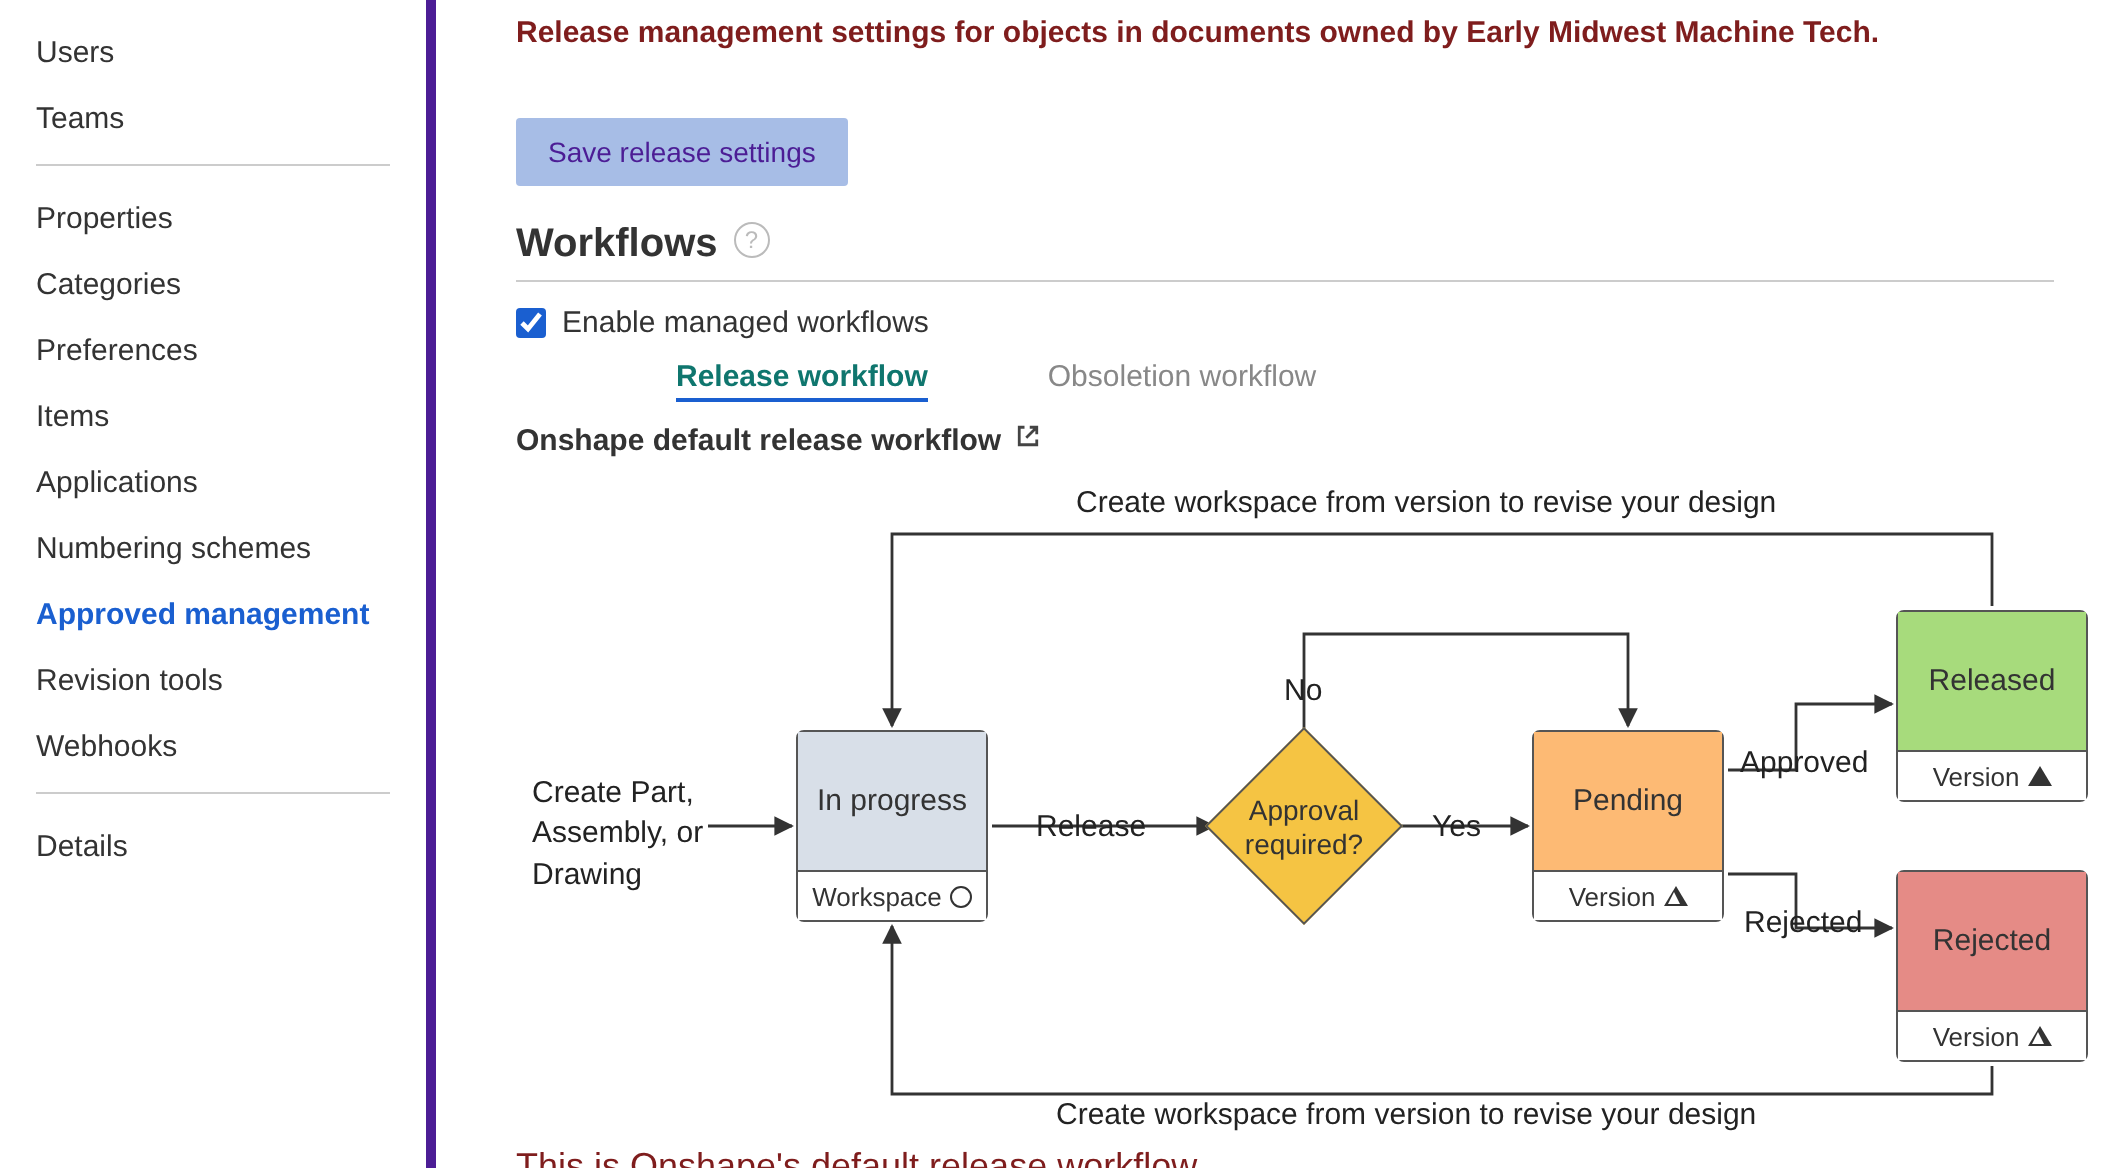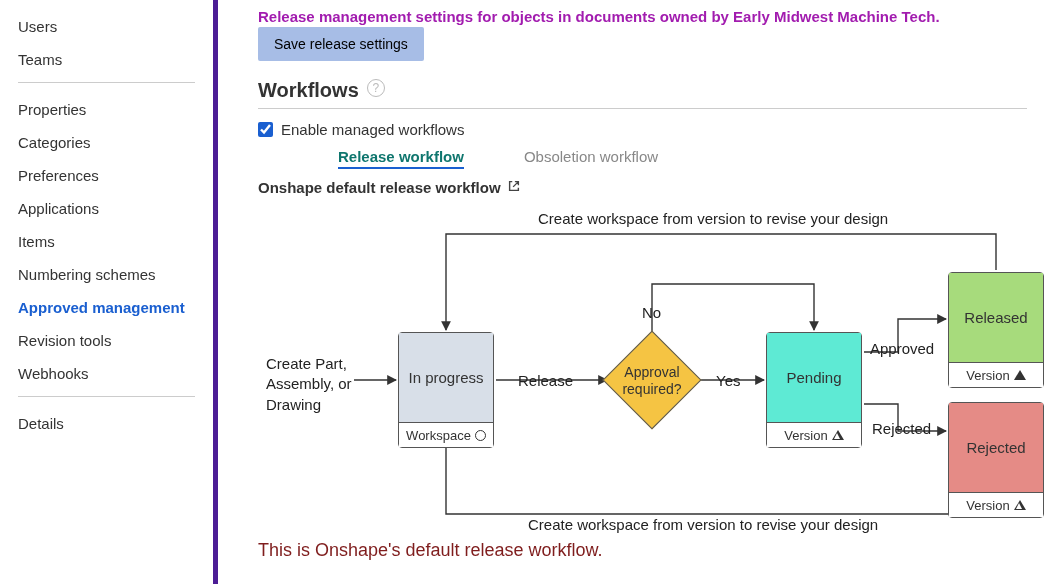--- a/index.html
+++ b/index.html
@@ -4,39 +4,39 @@
 <style>
 * { box-sizing: border-box; margin: 0; padding: 0; }
 body { font-family: -apple-system, BlinkMacSystemFont, "Segoe UI", Arial, sans-serif; font-size: 14px; color: #333; background: #fff; width: 1051px; height: 584px; overflow: hidden; }
 .layout { display: flex; height: 100%; }
 .sidebar { width: 218px; padding: 10px 18px; border-right: 5px solid #4c1d95; }
 .sidebar .group { border-bottom: 1px solid #ccc; padding-bottom: 6px; margin-bottom: 10px; }
 .sidebar .group:last-child { border-bottom: none; }
 .sidebar .item { padding: 8px 0; font-size: 15px; color: #333; cursor: pointer; }
 .sidebar .item.active { color: #1a5fd0; font-weight: 600; }
 .main { flex: 1; padding: 8px 24px 0 40px; overflow: hidden; }
-.heading { font-size: 15px; font-weight: 700; color: #a21caf; margin-bottom: 2px; }
-.save-btn { background: #a7bde6; color: #000000; border: none; padding: 9px 16px; font-size: 14px; border-radius: 2px; cursor: pointer; margin-bottom: 18px; }
+.heading { font-size: 15px; font-weight: 700; color: #7f1d1d; margin-bottom: 34px; }
+.save-btn { background: #a7bde6; color: #4c1d95; border: none; padding: 9px 16px; font-size: 14px; border-radius: 2px; cursor: pointer; margin-bottom: 18px; }
 .section-title { font-size: 20px; font-weight: 600; color: #333; display: flex; gap: 8px; padding-bottom: 6px; border-bottom: 1px solid #ccc; margin-bottom: 12px; }
 .help-icon { display: inline-flex; width: 18px; height: 18px; border: 1.5px solid #bbb; border-radius: 50%; align-items: center; justify-content: center; font-size: 12px; color: #bbb; font-weight: 400; }
 .checkbox-row { display: flex; align-items: center; gap: 8px; font-size: 15px; margin-bottom: 10px; }
 .checkbox-row input { width: 15px; height: 15px; accent-color: #1a5fd0; }
 .tabs { display: flex; gap: 60px; padding-left: 80px; margin-bottom: 10px; }
 .tab { font-size: 15px; color: #888; cursor: pointer; padding-bottom: 2px; }
 .tab.active { color: #0f766e; font-weight: 600; border-bottom: 2px solid #1a5fd0; }
 .subheading { font-size: 15px; font-weight: 600; color: #333; display: flex; align-items: center; gap: 6px; margin-bottom: 8px; }
 .ext-icon svg { width: 14px; height: 14px; }
 .diagram { position: relative; width: 790px; height: 330px; }
 .node-box { position: absolute; border: 1.5px solid #555; border-radius: 4px; text-align: center; background: #fff; }
-.node-body { height: 90px; display: flex; align-items: center; justify-content: center; font-size: 15px; border-bottom: 1px solid #555; padding: 0 6px; }
+.node-body { height: 70px; display: flex; align-items: center; justify-content: center; font-size: 15px; border-bottom: 1px solid #555; padding: 0 6px; }
 .node-foot { height: 24px; display: flex; align-items: center; justify-content: center; gap: 4px; font-size: 13px; background: #fff; }
 .node-inprogress { left: 140px; top: 128px; width: 96px; }
 .node-inprogress .node-body { background: #d8dfe8; }
 .node-pending { left: 508px; top: 128px; width: 96px; }
-.node-pending .node-body { background: #5eead4; }
+.node-pending .node-body { background: #fdba74; }
 .node-released { left: 690px; top: 68px; width: 96px; }
 .node-released .node-body { background: #a7db7c; }
 .node-rejected { left: 690px; top: 198px; width: 96px; }
 .node-rejected .node-body { background: #e58b86; }
 .diamond { position: absolute; left: 346px; top: 128px; width: 96px; height: 96px; }
 .diamond-shape { position: absolute; width: 70px; height: 70px; left: 13px; top: 13px; background: #f5c443; border: 1.5px solid #555; transform: rotate(45deg); }
 .diamond-text { position: absolute; width: 96px; top: 32px; text-align: center; font-size: 14px; line-height: 1.2; }
 .label { position: absolute; font-size: 15px; color: #222; }
 .caption { font-size: 18px; color: #7f1d1d; margin-top: 6px; }
 .sym-circle { display:inline-block; width:11px; height:11px; border:1.5px solid #333; border-radius:50%; }
@@ -51,22 +51,22 @@
 <div class="layout">
   <nav class="sidebar">
     <div class="group">
       <div class="item">Users</div>
       <div class="item">Teams</div>
     </div>
     <div class="group">
       <div class="item">Properties</div>
       <div class="item">Categories</div>
       <div class="item">Preferences</div>
+      <div class="item">Items</div>
       <div class="item">Applications</div>
-      <div class="item">Items</div>
       <div class="item">Numbering schemes</div>
       <div class="item active">Approved management</div>
       <div class="item">Revision tools</div>
       <div class="item">Webhooks</div>
     </div>
     <div class="group">
       <div class="item">Details</div>
     </div>
   </nav>
 

